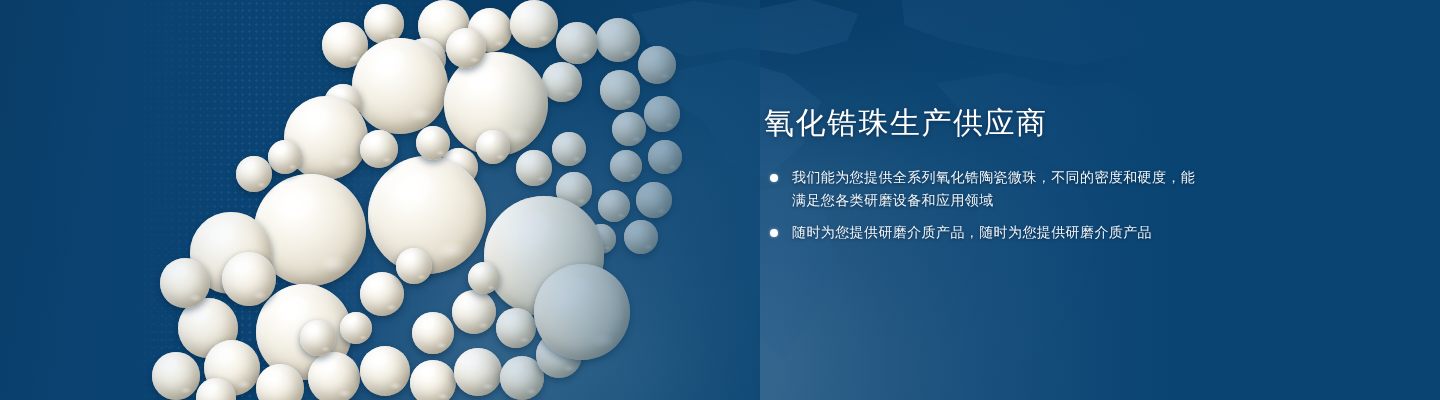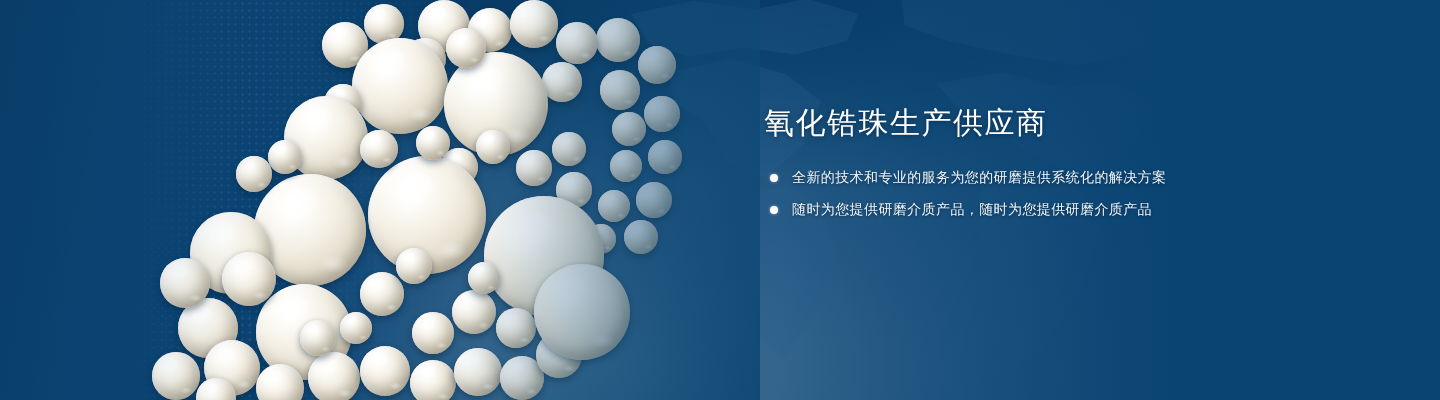--- a/index.html
+++ b/index.html
@@ -240,21 +240,21 @@
 
     <div class="beads-fade"></div>
   </div>
 
   <div class="content">
     <div class="headline">氧化锆珠生产供应商</div>
 
     <ul class="bullets">
       <li class="bullet">
         <span class="dot"></span>
-        <span>全新的技术和专业的服务为您的研磨提供系统化的解决方案</span>
+        <span>我们能为您提供全系列氧化锆陶瓷微珠，不同的密度和硬度，能满足您各类研磨设备和应用领域</span>
       </li>
       <li class="bullet">
         <span class="dot"></span>
         <span>随时为您提供研磨介质产品，随时为您提供研磨介质产品</span>
       </li>
     </ul>
   </div>
 
 </div>
 

